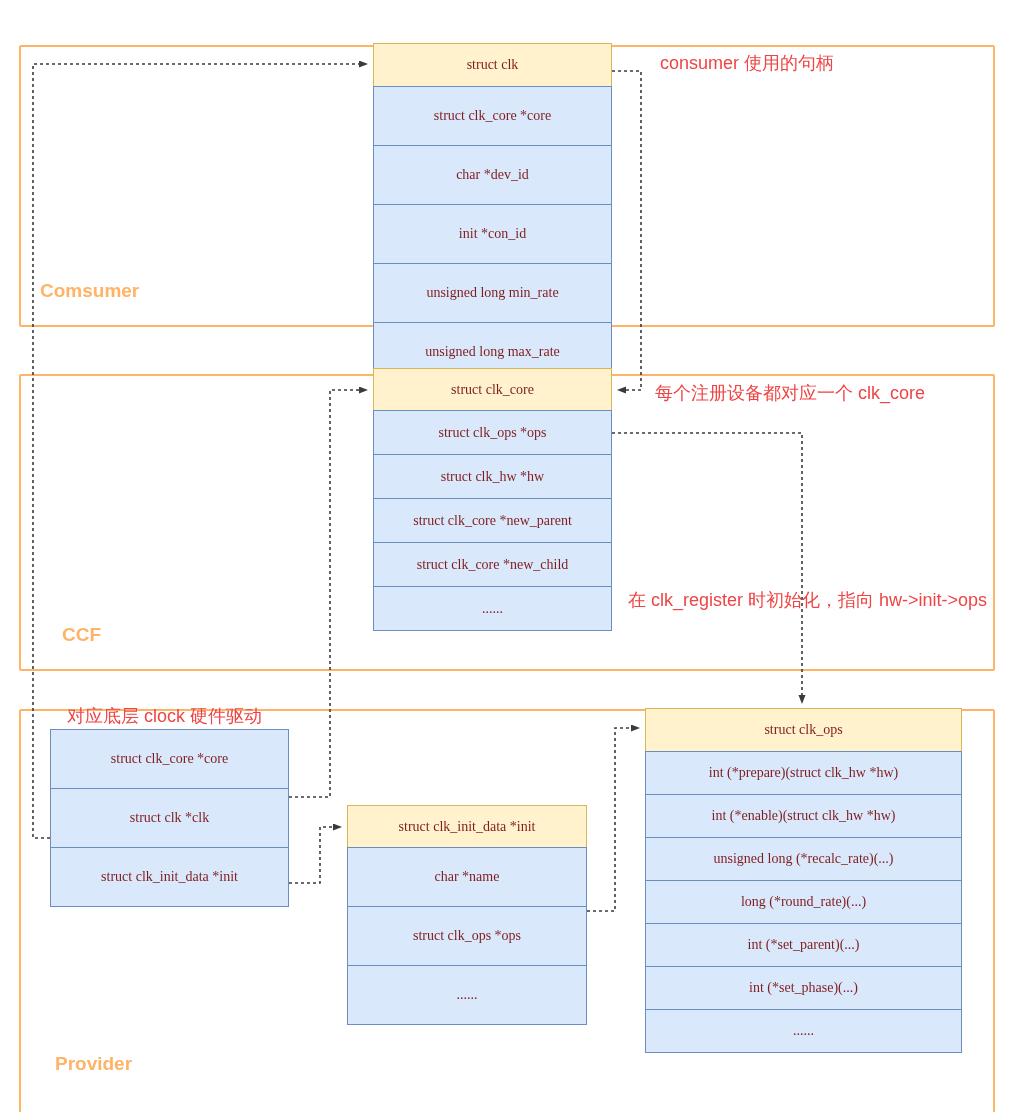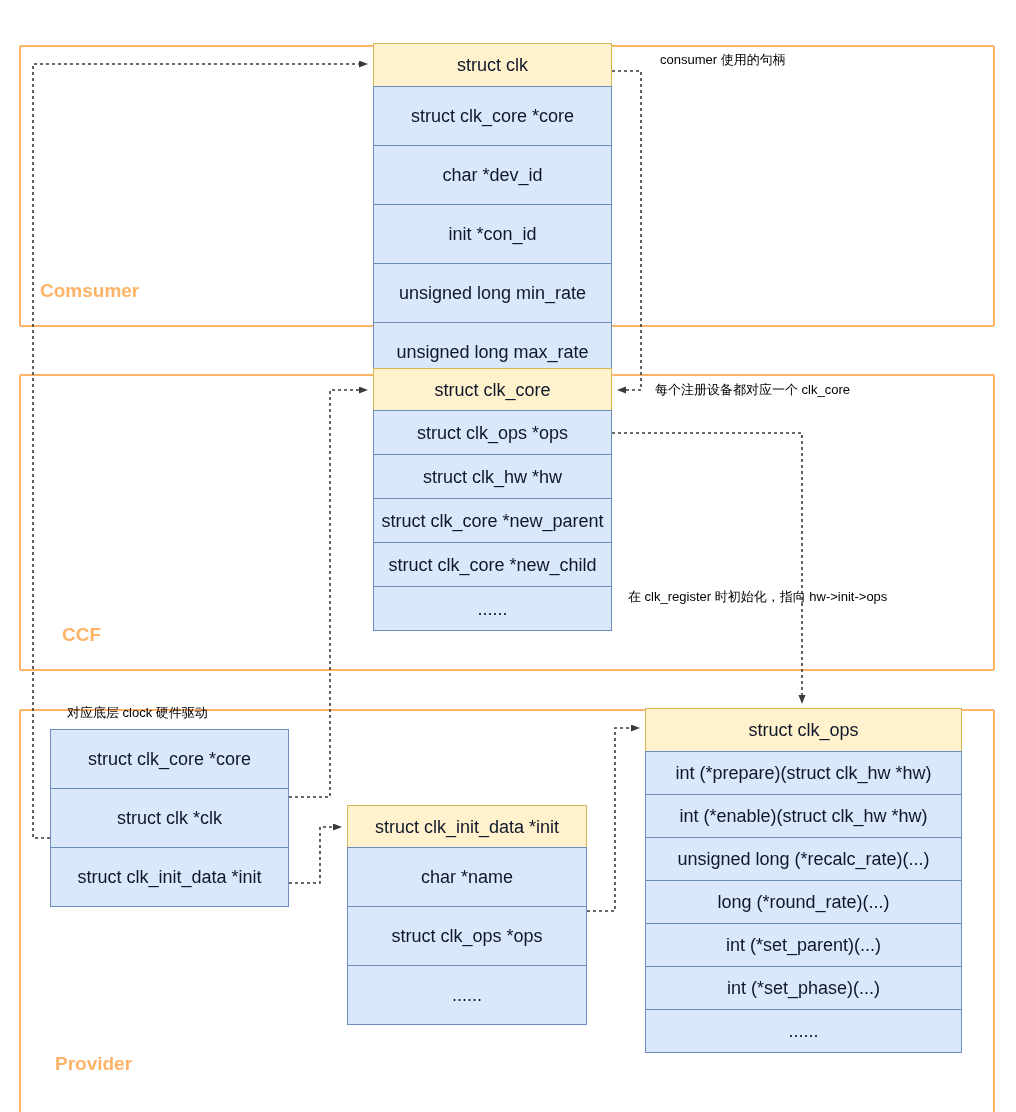--- a/index.html
+++ b/index.html
@@ -12,35 +12,35 @@
     border:2px solid var(--group-border,#FFB366);
     background:transparent;border-radius:2px;margin-top:22px;
   }
   .glabel{
     position:absolute;font-size:19px;font-weight:bold;
     color:var(--group-label,#FFB366);white-space:nowrap;
   }
   .sbox{position:absolute;}
   .shdr,.srow{
     box-sizing:border-box;display:flex;align-items:center;justify-content:center;
-    font-size:18px;color:#0f172a;white-space:nowrap;line-height:1;
+    font-size:14px;color:#7f1d1d;white-space:nowrap;line-height:1;font-family:Liberation Serif, serif;
   }
   .shdr{
     background:var(--header-fill,#FFF2CC);
     border:1px solid var(--header-border,#D6B656);
   }
   .srow{
     background:var(--field-fill,#DAE8FC);
     border:1px solid var(--field-border,#6C8EBF);
     margin-top:-1px;
   }
   .h44{height:44px}.h43{height:43px}
   .r43{height:60px}.r44{height:44px}.r45{height:45px}
   .note{
-    position:absolute;font-size:13px;color:#000000;white-space:nowrap;
+    position:absolute;font-size:18px;color:#ef4444;white-space:nowrap;
   }
   svg.overlay{position:absolute;left:0;top:0;pointer-events:none;}
   .conn{
     fill:none;stroke:var(--connector,#3b3b3b);stroke-width:1.6;
     stroke-dasharray:3 3;
   }
 </style>
 </head>
 <body>
 

